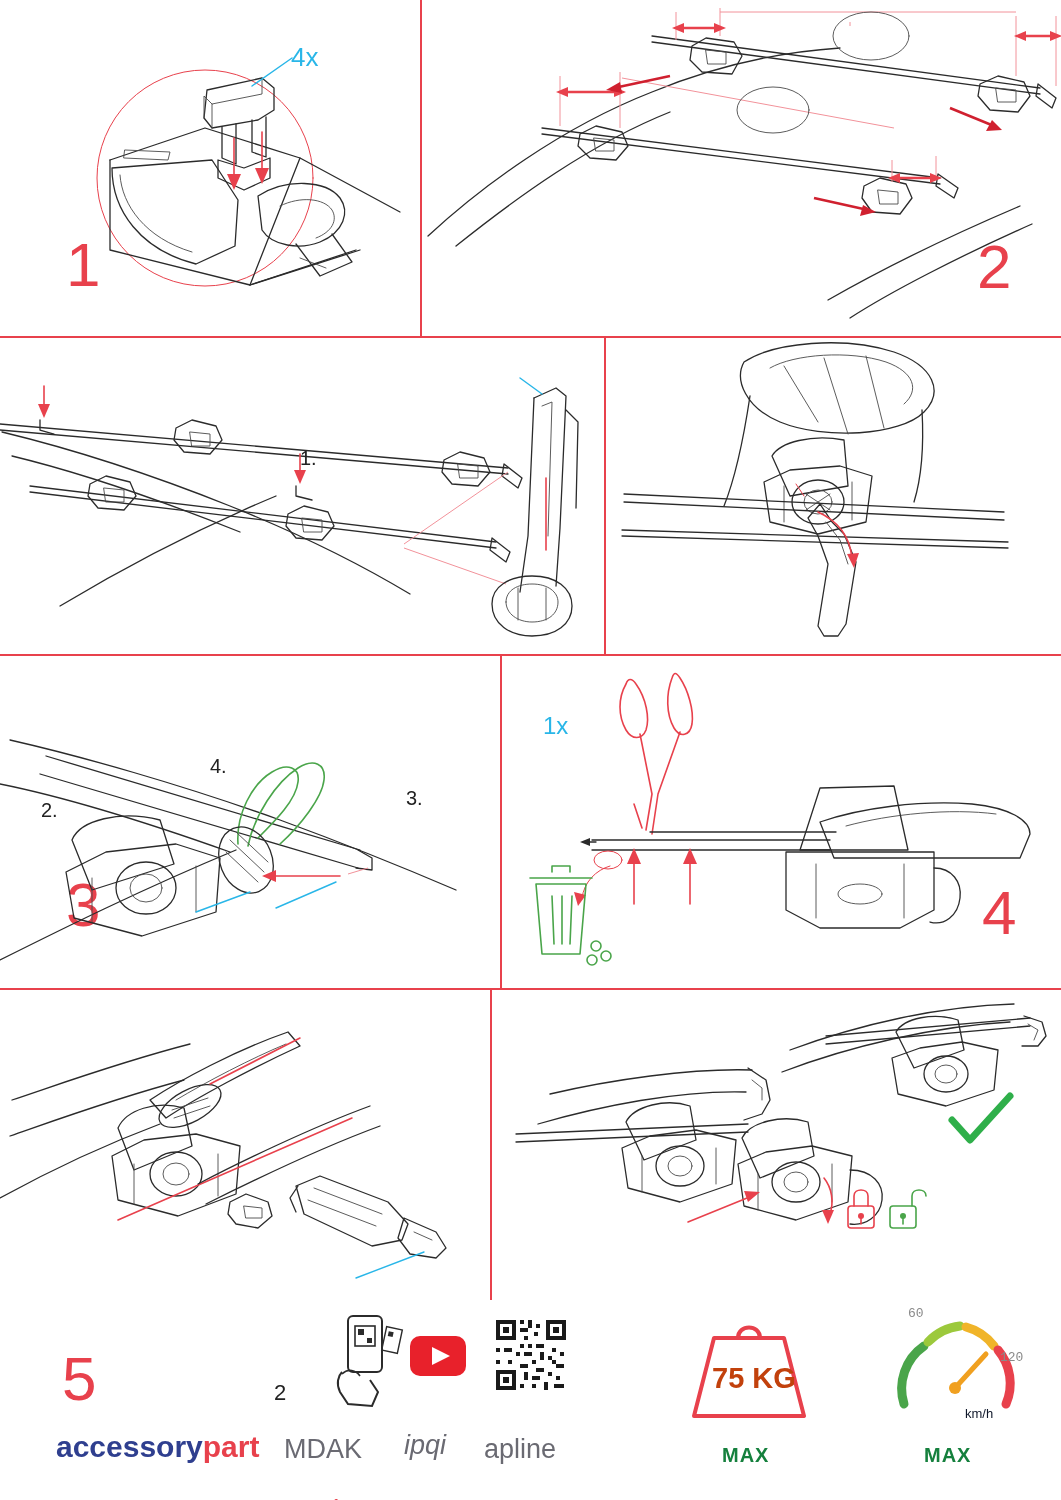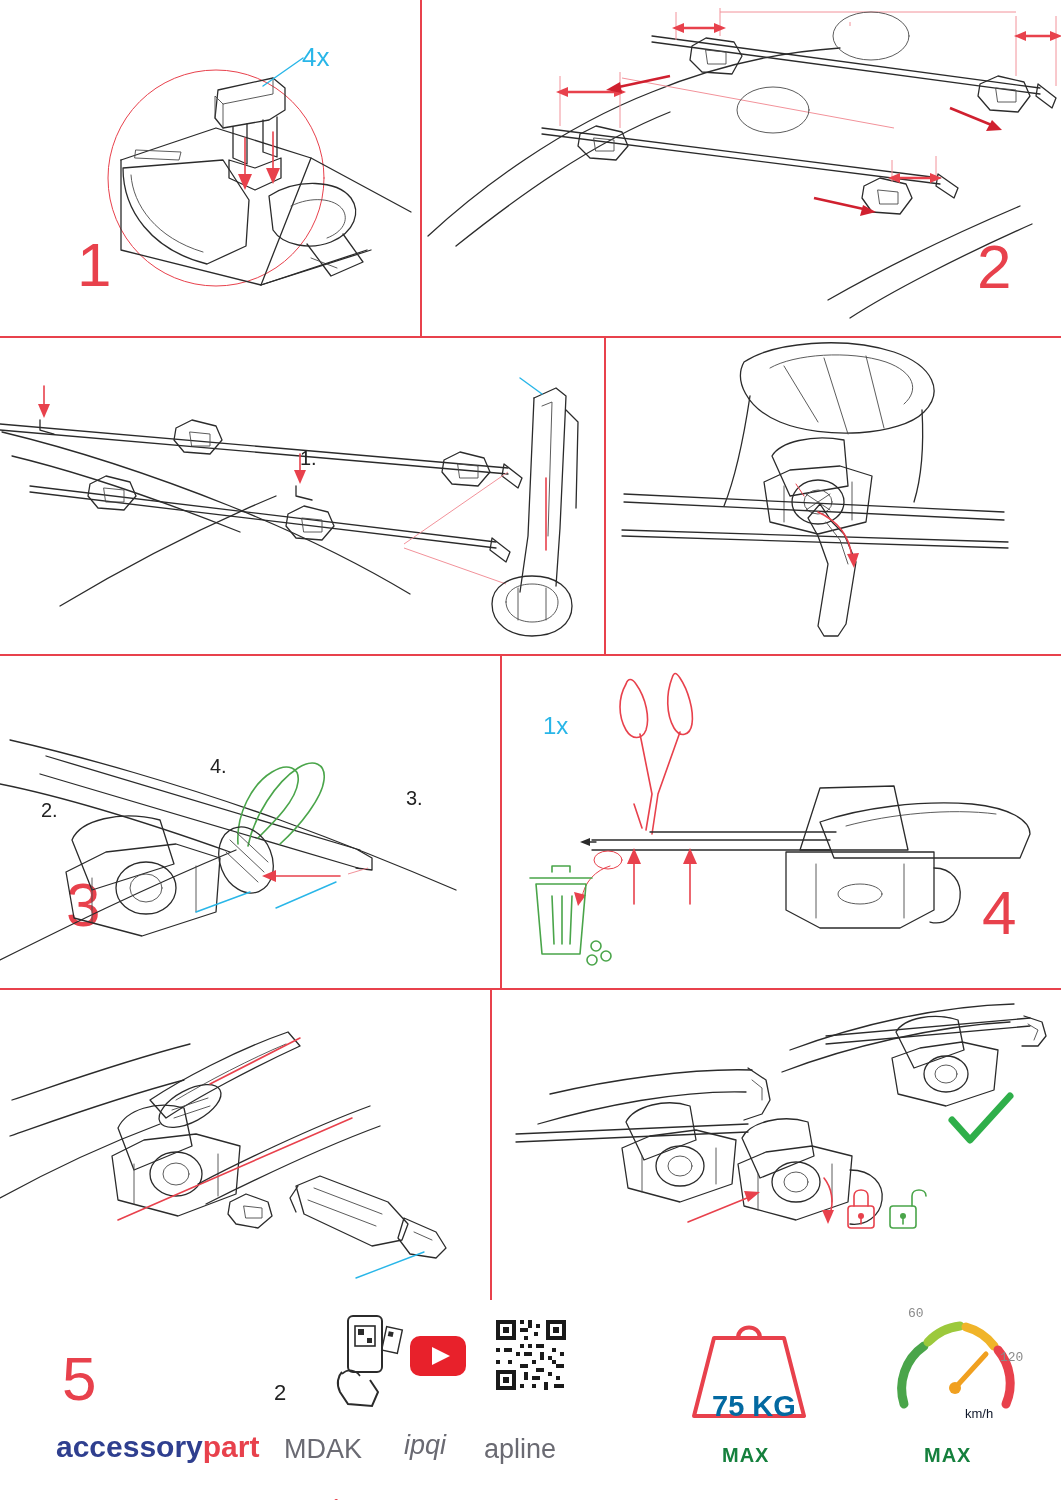--- a/index.html
+++ b/index.html
@@ -87,22 +87,21 @@
     font-size: 20px;
     font-weight: 700;
     color: #15803d;
     letter-spacing: 1px;
   }
   .weight-text {
     position: absolute;
     font-family: "Liberation Sans", sans-serif;
     font-size: 29px;
     font-weight: 700;
-    color: #0369a1;
-    margin-top: 28px;
+    color: #c2410c;
   }
   .speed-tick {
     position: absolute;
     font-family: Liberation Mono, monospace;
     font-size: 13px;
     color: #8a8a8a;
   }
   .speed-unit {
     position: absolute;
     font-family: "Liberation Sans", sans-serif;
@@ -117,21 +116,21 @@
 <div id="page">
 
   <div class="divider" style="top:336px;"></div>
   <div class="divider" style="top:654px;"></div>
   <div class="divider" style="top:988px;"></div>
   <div class="vdivider" style="left:420px; top:0; height:336px;"></div>
   <div class="vdivider" style="left:604px; top:336px; height:318px;"></div>
   <div class="vdivider" style="left:500px; top:654px; height:334px;"></div>
   <div class="vdivider" style="left:490px; top:988px; height:312px;"></div>
 
-  <div class="panel" style="left:11px; top:0; width:420px; height:336px;">
+  <div class="panel" style="left:0; top:0; width:420px; height:336px;">
     <svg width="420" height="336" viewBox="0 0 420 336">
 
       <circle class="ln-rt" cx="205" cy="178" r="108" stroke="#e8414c" stroke-width="1.6" fill="none"></circle>
 
       <path class="ln" d="M110 160 L110 250 L250 285 L360 250"></path>
       <path class="ln" d="M110 160 L205 128 L300 158 L250 285"></path>
       <path class="ln-t" d="M125 150 L170 152 L168 160 L124 158 Z"></path>
 
       <path class="ln" d="M112 168 C 112 210, 140 250, 196 264 L235 246 L238 200 L212 160 Z"></path>
       <path class="ln-t" d="M120 175 C 122 205, 145 238, 192 252"></path>

